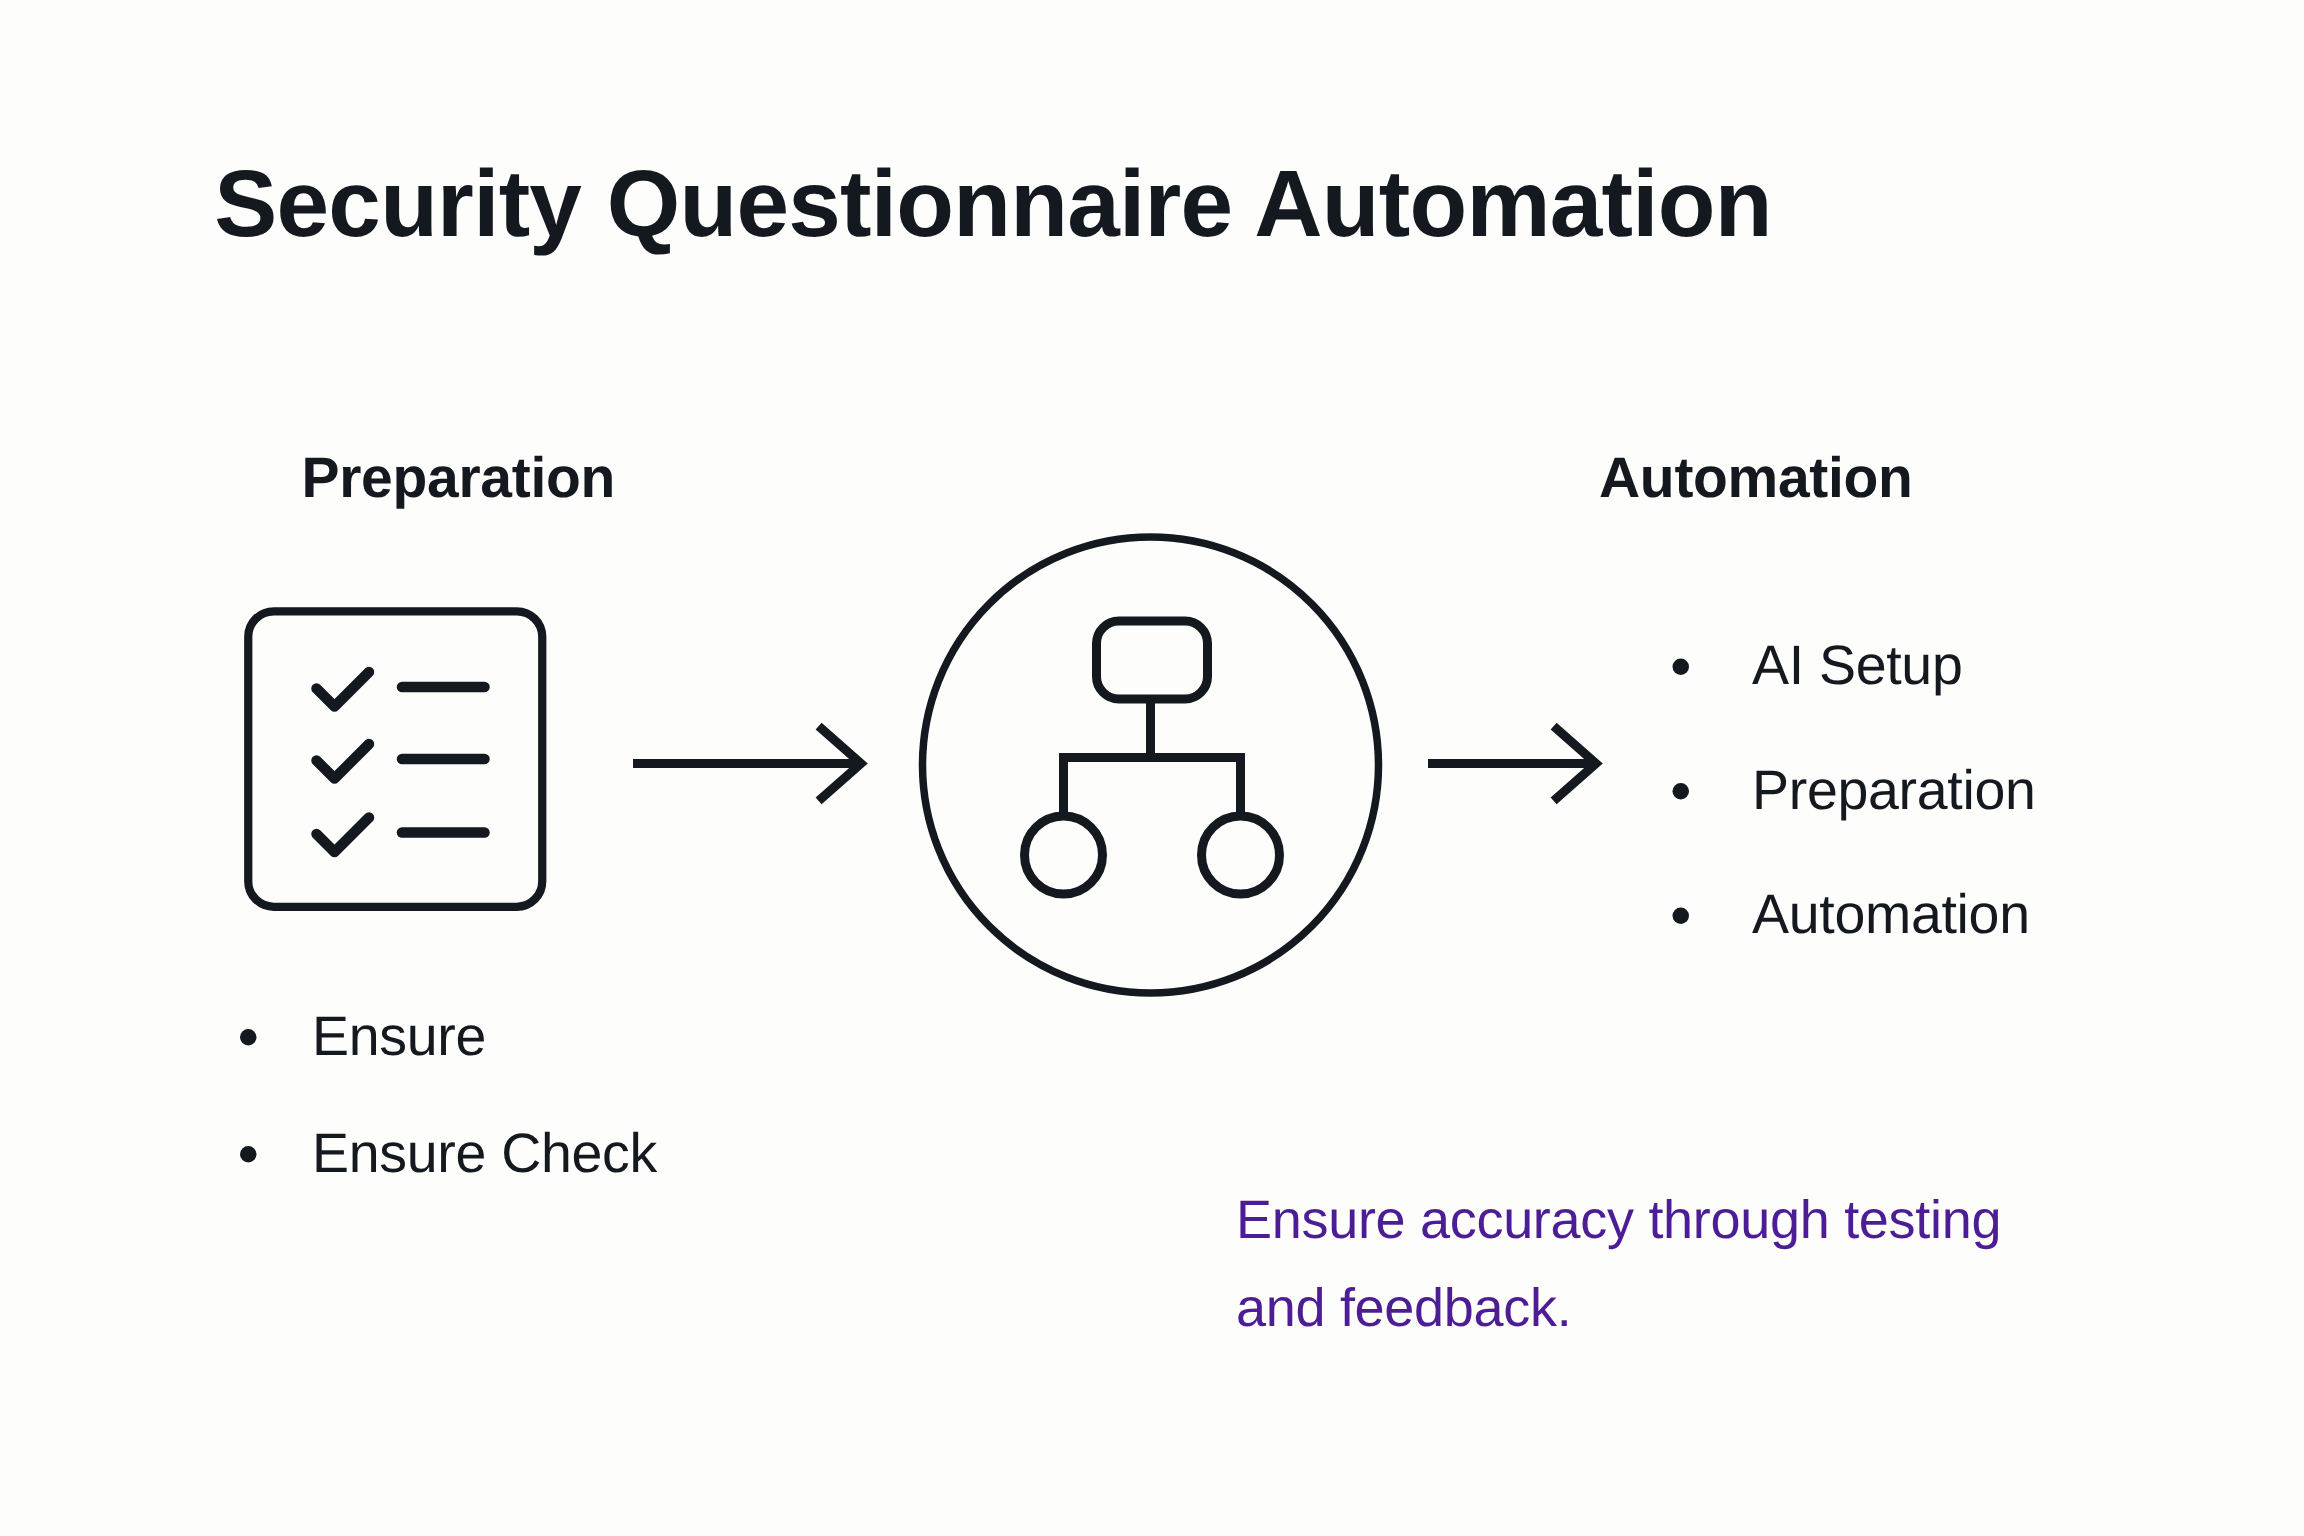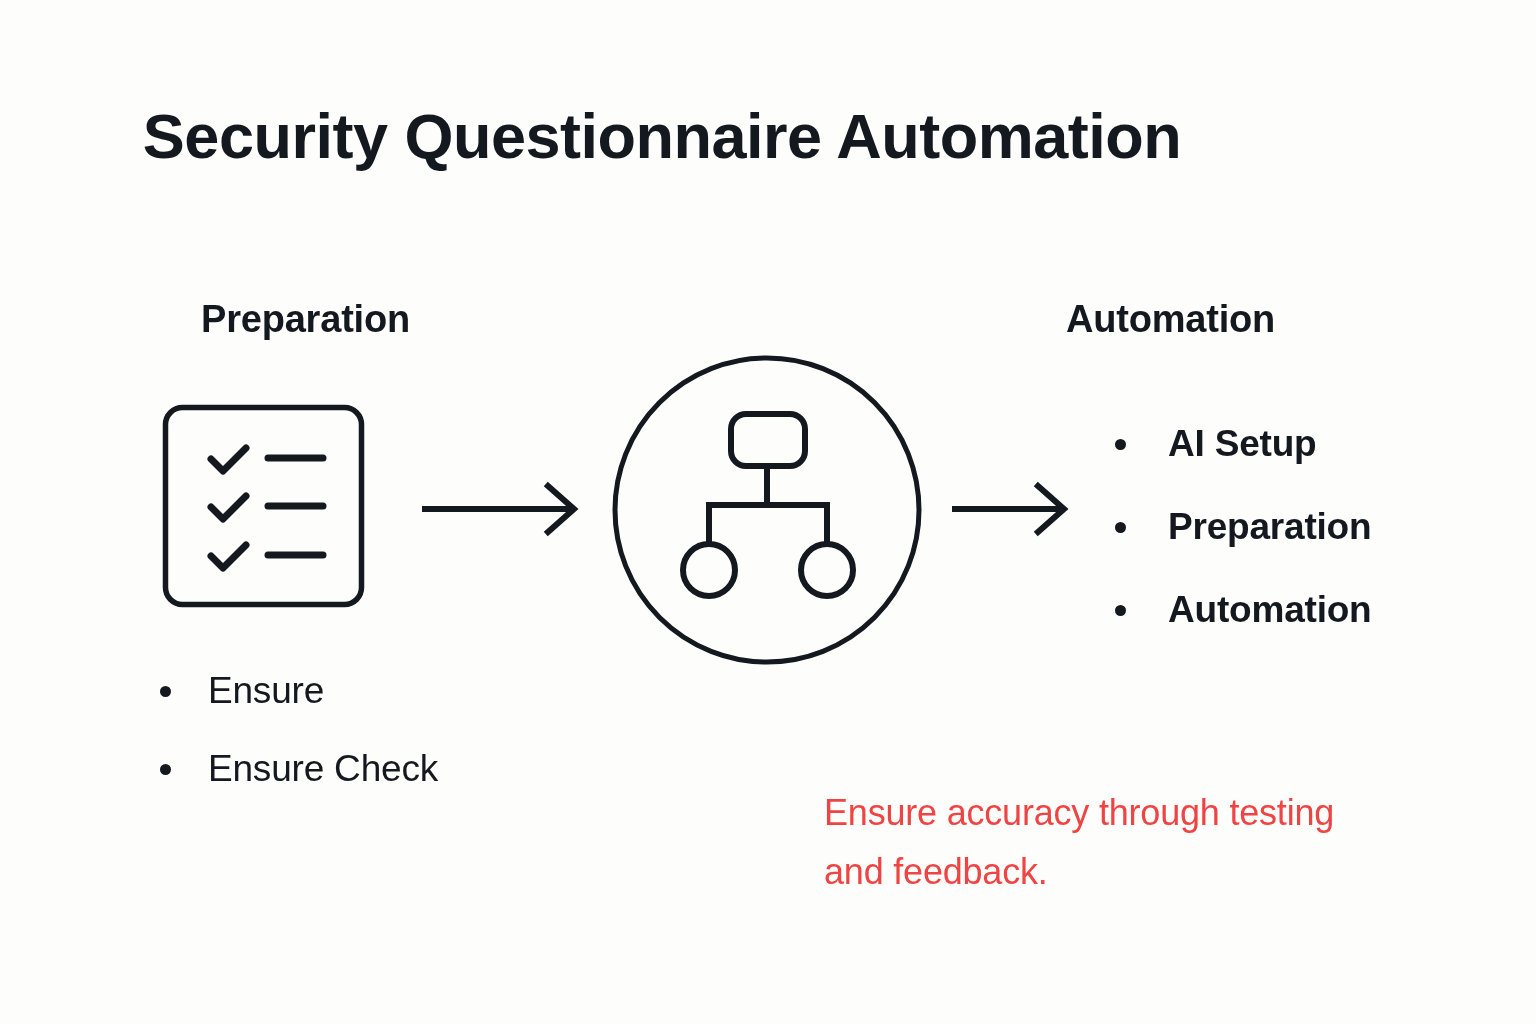--- a/index.html
+++ b/index.html
@@ -74,33 +74,33 @@
   }
   .bullet-list li .txt {
     display: inline-block;
   }
 
   #list-preparation { left: 160px; top: 672px; }
   #list-preparation li { height: 37px; margin-bottom: 41px; padding-left: 48px; }
   #list-preparation li .dot { left: 0; }
 
   #list-automation { left: 1115px; top: 425px; }
-  #list-automation li { height: 37px; margin-bottom: 46px; padding-left: 53px; font-weight: bold; }
+  #list-automation li { height: 37px; margin-bottom: 46px; padding-left: 53px; }
   #list-automation li .dot { left: 0; }
 
   
   .caption {
     position: absolute;
     left: 824px;
     top: 783px;
     width: 560px;
     font-size: 36px;
     font-weight: 400;
     line-height: 1.65;
-    color: #ef4444;
+    color: #4c1d95;
     letter-spacing: -0.2px;
   }
 
   
   .gfx { position: absolute; display: block; }
   #checklist-icon { left: 155px; top: 397px; }
   #flow-arrow-1   { left: 418px; top: 478px; }
   #network-icon   { left: 605px; top: 348px; }
   #flow-arrow-2   { left: 948px; top: 478px; }
 </style>

